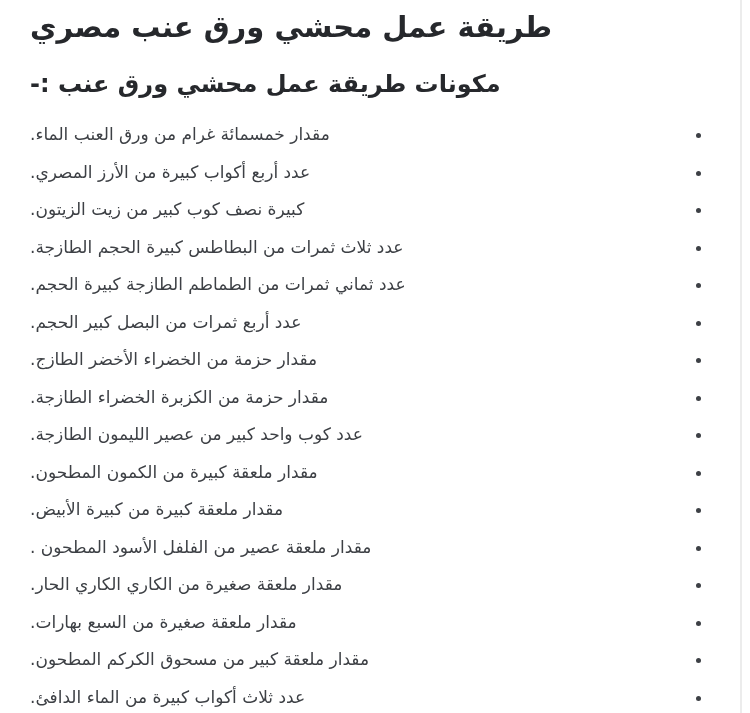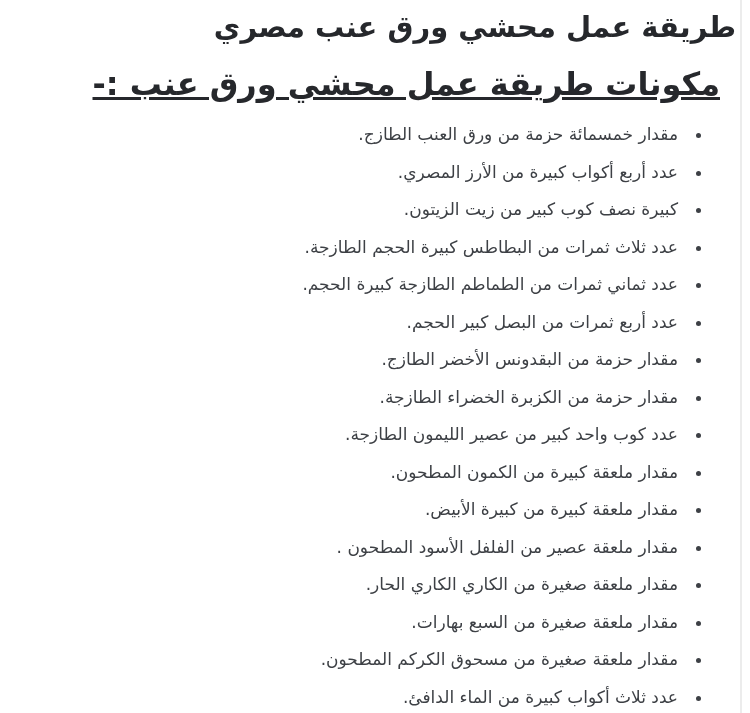--- a/index.html
+++ b/index.html
@@ -7,21 +7,21 @@
     padding: 0;
     background: #ffffff;
   }
   .page {
     position: relative;
     width: 750px;
     height: 713px;
     background: #ffffff;
     overflow: hidden;
     direction: rtl;
-    text-align: right;
+    text-align: left;
     font-family: "DejaVu Sans", "Liberation Sans", sans-serif;
   }
   .divider-line {
     position: absolute;
     top: 0;
     left: 740px;
     width: 2px;
     height: 713px;
     background: #ececec;
   }
@@ -30,25 +30,24 @@
   }
   .page-title {
     margin: 0;
     font-size: 29px;
     line-height: 42px;
     font-weight: bold;
     color: #26282c;
   }
   .section-heading {
     margin: 18px 16px 0 0;
-    font-size: 32px;
+    font-size: 24px;
     line-height: 36px;
     font-weight: bold;
     color: #26282c;
-    text-decoration: underline;
   }
   .ingredients-list {
     margin: 20px 0 0 0;
     padding: 0 52px 0 0;
     list-style: disc;
     list-style-position: outside;
     color: #3d4045;
   }
   .ingredients-list li {
     font-size: 17px;
@@ -60,31 +59,31 @@
 </style>
 </head>
 <body>
 
 <div class="page">
   <div class="divider-line"></div>
   <main class="content">
     <h1 class="page-title">طريقة عمل محشي ورق عنب مصري</h1>
     <h2 class="section-heading">مكونات طريقة عمل محشي ورق عنب :-</h2>
     <ul class="ingredients-list">
-        <li>مقدار خمسمائة حزمة من ورق العنب الطازج.</li>
+        <li>مقدار خمسمائة غرام من ورق العنب الماء.</li>
         <li>عدد أربع أكواب كبيرة من الأرز المصري.</li>
         <li>كبيرة نصف كوب كبير من زيت الزيتون.</li>
         <li>عدد ثلاث ثمرات من البطاطس كبيرة الحجم الطازجة.</li>
         <li>عدد ثماني ثمرات من الطماطم الطازجة كبيرة الحجم.</li>
         <li>عدد أربع ثمرات من البصل كبير الحجم.</li>
-        <li>مقدار حزمة من البقدونس الأخضر الطازج.</li>
+        <li>مقدار حزمة من الخضراء الأخضر الطازج.</li>
         <li>مقدار حزمة من الكزبرة الخضراء الطازجة.</li>
         <li>عدد كوب واحد كبير من عصير الليمون الطازجة.</li>
         <li>مقدار ملعقة كبيرة من الكمون المطحون.</li>
         <li>مقدار ملعقة كبيرة من كبيرة الأبيض.</li>
         <li>مقدار ملعقة عصير من الفلفل الأسود المطحون .</li>
         <li>مقدار ملعقة صغيرة من الكاري الكاري الحار.</li>
         <li>مقدار ملعقة صغيرة من السبع بهارات.</li>
-        <li>مقدار ملعقة صغيرة من مسحوق الكركم المطحون.</li>
+        <li>مقدار ملعقة كبير من مسحوق الكركم المطحون.</li>
         <li>عدد ثلاث أكواب كبيرة من الماء الدافئ.</li>
       </ul>
   </main>
 </div>
 
 </body></html>

